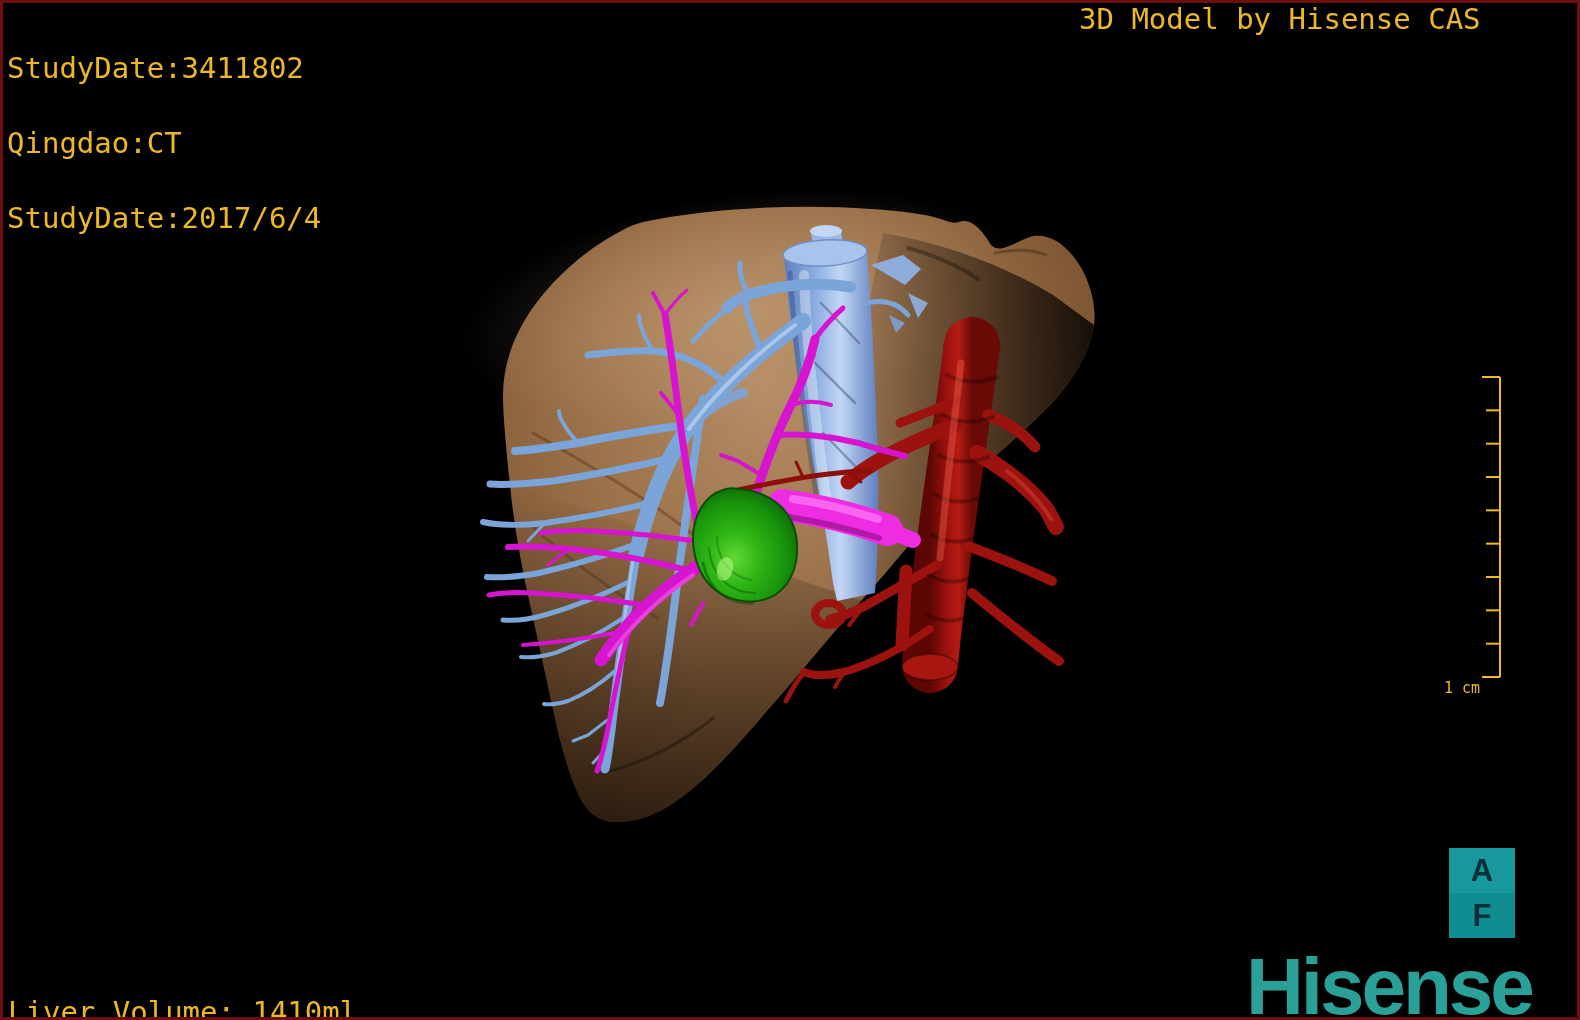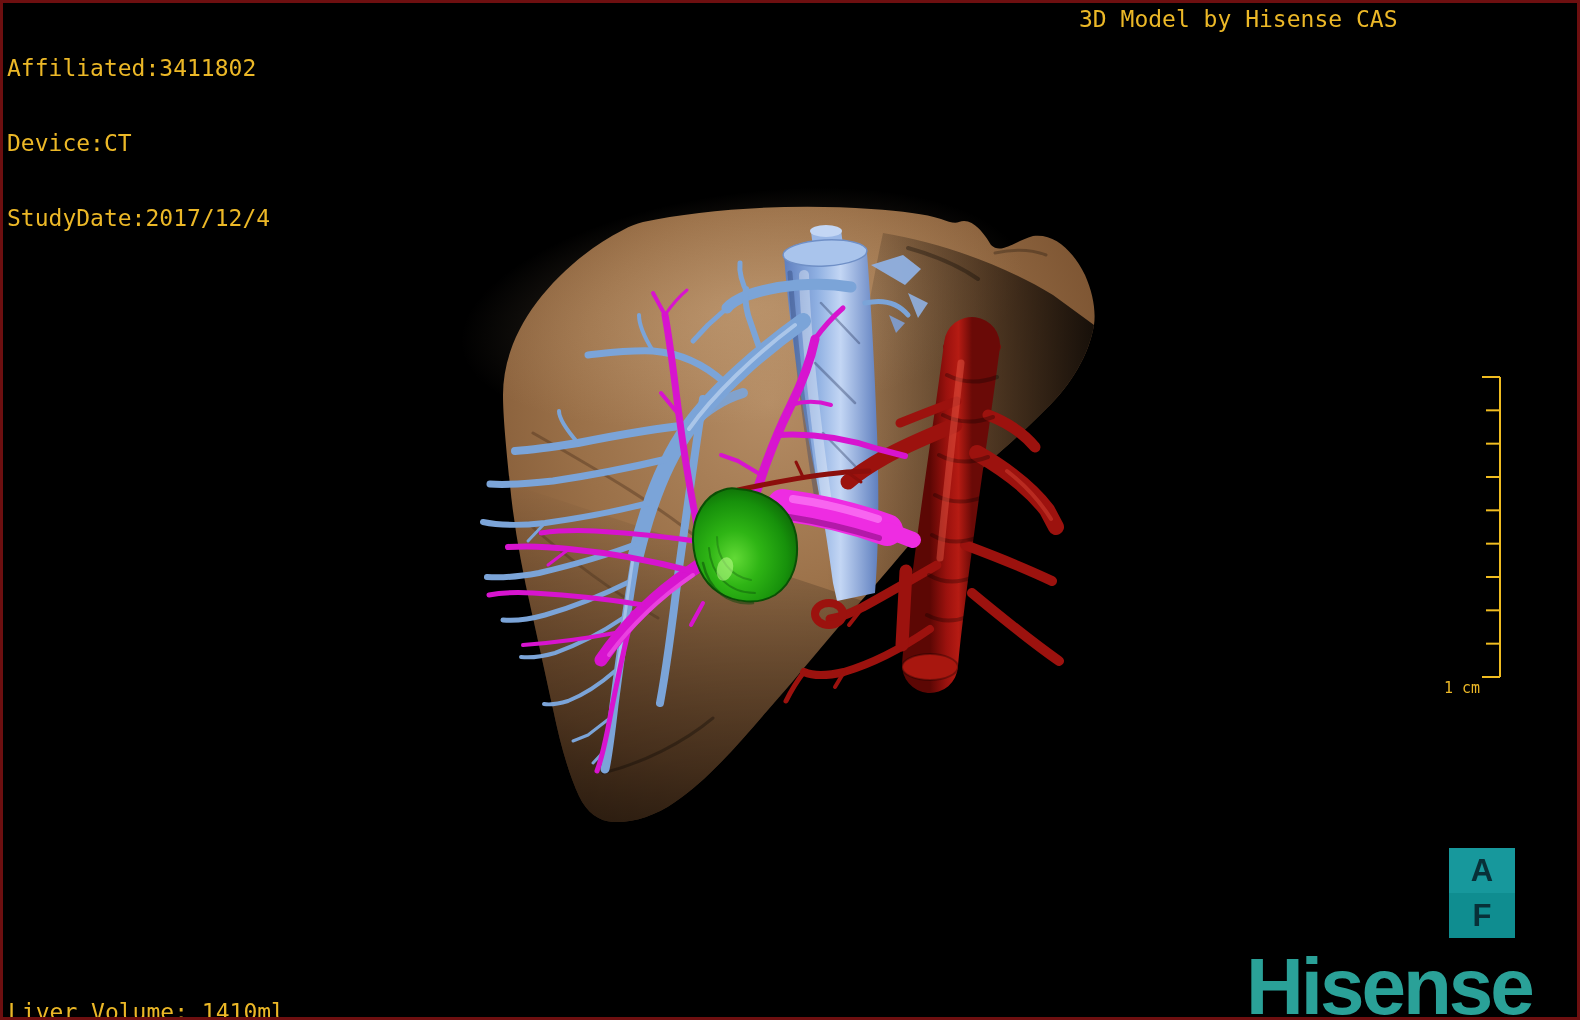--- a/index.html
+++ b/index.html
@@ -1,21 +1,21 @@
 <!DOCTYPE html>
 <html style="--border: #6d0f10; --overlay-text: #ecb827; --scale-bar: #f0bc20; --logo-teal: #2aa198; --marker-top-bg: #17989c; --marker-bottom-bg: #0f8d90; --marker-letter: #083038; --liver-light: #b48c64; --liver-mid: #9a7048; --liver-dark: #5a3a1f; --tube-blue-light: #c3d6f4; --tube-blue: #8fb0e2; --tube-blue-dark: #5f7fbf; --vein-blue: #7ba4d8; --artery-magenta: #d714cf; --artery-magenta-bright: #ee2ce2; --aorta-red: #9c120e; --aorta-red-dark: #7c0e0a; --aorta-red-light: #a8170f; --tumor-green: #1fa30c; --tumor-green-light: #62da36; --tumor-green-dark: #0b6106;"><head>
 <meta charset="utf-8">
 <style>
   html,body{margin:0;padding:0;background:#000;}
   #screen{
     position:relative;width:1580px;height:1020px;background:#000;
     border:3px solid var(--border,#6d0f10);box-sizing:border-box;overflow:hidden;
     font-family:"DejaVu Sans Mono","Liberation Mono",monospace;
   }
-  .ytext{position:absolute;color:var(--overlay-text,#ecb827);font-size:23px;line-height:25px;white-space:pre;}
+  .ytext{position:absolute;color:var(--overlay-text,#ecb827);font-size:29px;line-height:25px;white-space:pre;}
   #patient-block{left:4px;top:3px;}
   #watermark{left:1076px;top:4px;}
   #volume{left:5px;top:988px;margin-top:9px;}
   #scale-label{left:1441px;top:673px;font-size:15px;}
   #render-svg{position:absolute;left:0;top:0;width:1574px;height:1014px;}
   #marker{position:absolute;left:1446px;top:845px;width:66px;height:90px;display:flex;flex-direction:column;
     font-family:"Liberation Sans",sans-serif;font-weight:bold;font-size:31px;}
   #marker .cell{flex:1;display:flex;align-items:center;justify-content:center;color:var(--marker-letter,#083038);}
   #marker .top{background:var(--marker-top-bg,#17989c);}
   #marker .bot{background:var(--marker-bottom-bg,#0f8d90);}
@@ -195,23 +195,23 @@
           <line x1="1483" x2="1497" y1="540.6666666666666" y2="540.6666666666666" stroke-width="2" style="stroke: var(--scale-bar,#f0bc20);"></line>
           <line x1="1483" x2="1497" y1="574" y2="574" stroke-width="2" style="stroke: var(--scale-bar,#f0bc20);"></line>
           <line x1="1483" x2="1497" y1="607.3333333333334" y2="607.3333333333334" stroke-width="2" style="stroke: var(--scale-bar,#f0bc20);"></line>
           <line x1="1483" x2="1497" y1="640.6666666666667" y2="640.6666666666667" stroke-width="2" style="stroke: var(--scale-bar,#f0bc20);"></line>
           <line x1="1479" x2="1497" y1="674" y2="674" stroke-width="2" style="stroke: var(--scale-bar,#f0bc20);"></line>
         </g>
     </g>
   </svg>
 
   <div class="ytext" id="patient-block">
-    <div>Affiliated:3411802</div>
-    <div>Device:CT</div>
-    <div>StudyDate:2017/12/4</div>
+    <div>StudyDate:3411802</div>
+    <div>Qingdao:CT</div>
+    <div>StudyDate:2017/6/4</div>
   </div>
 
   <div class="ytext" id="watermark">3D Model by Hisense CAS</div>
   <div class="ytext" id="volume">Liver Volume: 1410ml</div>
   <div class="ytext" id="scale-label">1 cm</div>
 
   <div id="marker">
     <div class="cell top">A</div>
     <div class="cell bot">F</div>
   </div>

